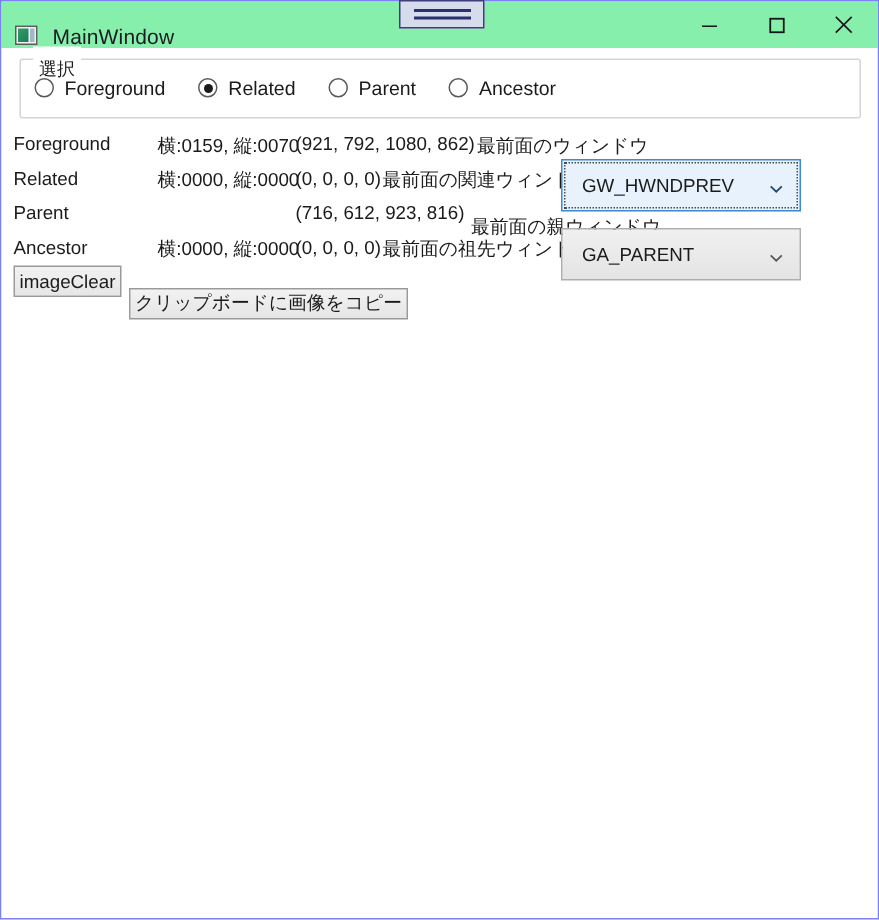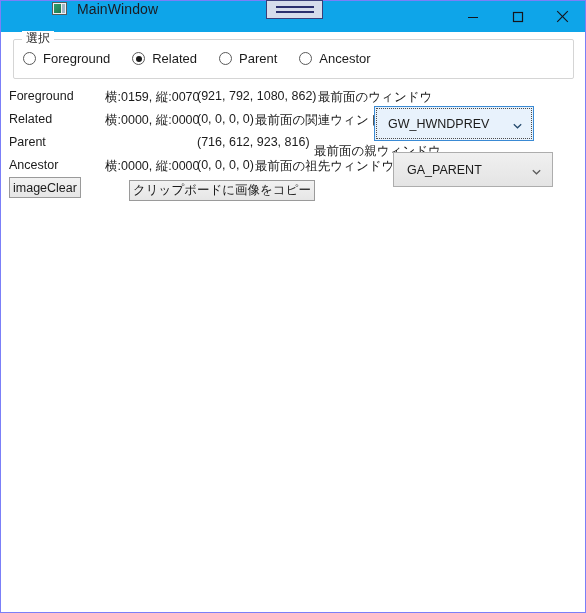--- a/index.html
+++ b/index.html
@@ -27,25 +27,24 @@
     background: #ffffff;
     display: flex;
     flex-direction: column;
   }
 
   
   .titlebar {
     position: relative;
     height: 31px;
     flex: 0 0 31px;
-    background: #0ea5e9;
-    display: flex;
-    align-items: flex-start;
+    background: #86efac;
+    display: flex;
+    align-items: flex-end;
     user-select: none;
-    padding-left: 42px;
   }
   .title-icon {
     width: 16px;
     height: 16px;
     margin-left: 9px;
     margin-right: 9px;
     position: relative;
     flex: 0 0 16px;
   }
   .title-icon .ic-outer {
@@ -131,21 +130,21 @@
     height: 40px;
     box-sizing: border-box;
     border: 1px solid #d5d5d5;
     border-radius: 2px;
   }
   .groupbox-label {
     position: absolute;
     left: 8px;
     top: -9px;
     background: #ffffff;
-    padding: 0 4px;
+    padding: 8px 4px;
     font-size: 12px;
     color: #1b1b1b;
     line-height: 14px;
     white-space: nowrap;
   }
   .radio-row {
     position: absolute;
     left: 9px;
     top: 11px;
     display: flex;
@@ -254,21 +253,21 @@
     background: #e8f2fc;
     border: 1px solid #3a8ad4;
   }
   .combo.focused .focus-ring {
     position: absolute;
     left: 1px; top: 1px; right: 1px; bottom: 1px;
     border: 1px dotted #4c4c4c;
     pointer-events: none;
   }
   .combo.plain {
-    left: 392px;
+    left: 373px;
     top: -3px;
     background: linear-gradient(180deg, #f0f0f0 0%, #e4e4e4 100%);
     border: 1px solid #adadad;
   }
 
   
   .buttons {
     position: absolute;
     left: 0;
     top: 145px;
@@ -284,21 +283,21 @@
     color: #1b1b1b;
     display: flex;
     align-items: center;
     justify-content: center;
     padding: 0 3px;
     white-space: nowrap;
     cursor: default;
     font-family: "Liberation Sans", "DejaVu Sans", sans-serif;
   }
   .btn.b1 { left: 8px; top: 0; }
-  .btn.b2 { left: 85px; top: 3px; margin-left: 43px; }
+  .btn.b2 { left: 85px; top: 15px; }
 </style>
 </head>
 <body>
 
 <div class="window">
 
   <div class="titlebar">
 
     <div class="title-icon">
       <span class="ic-outer"></span>

